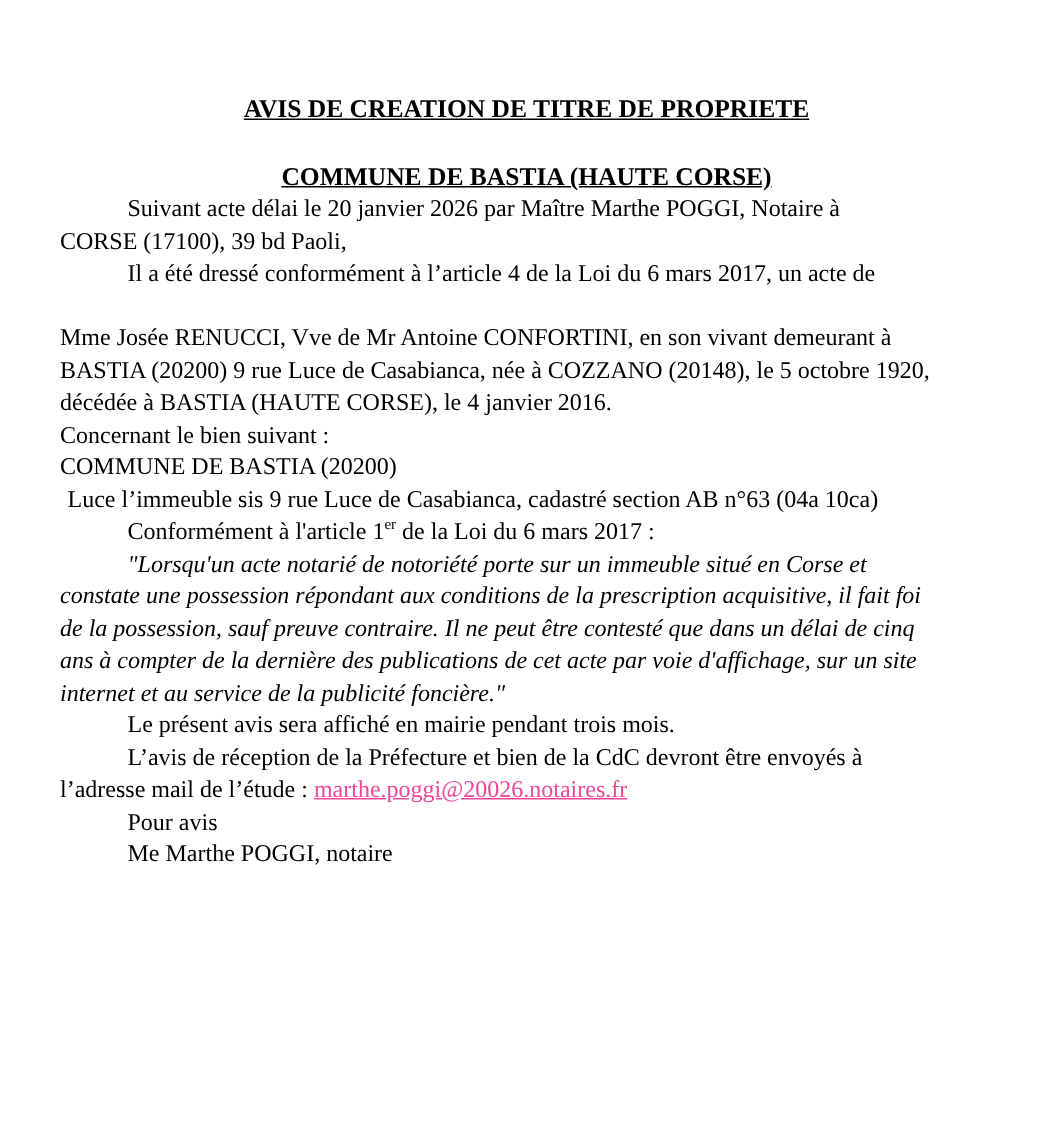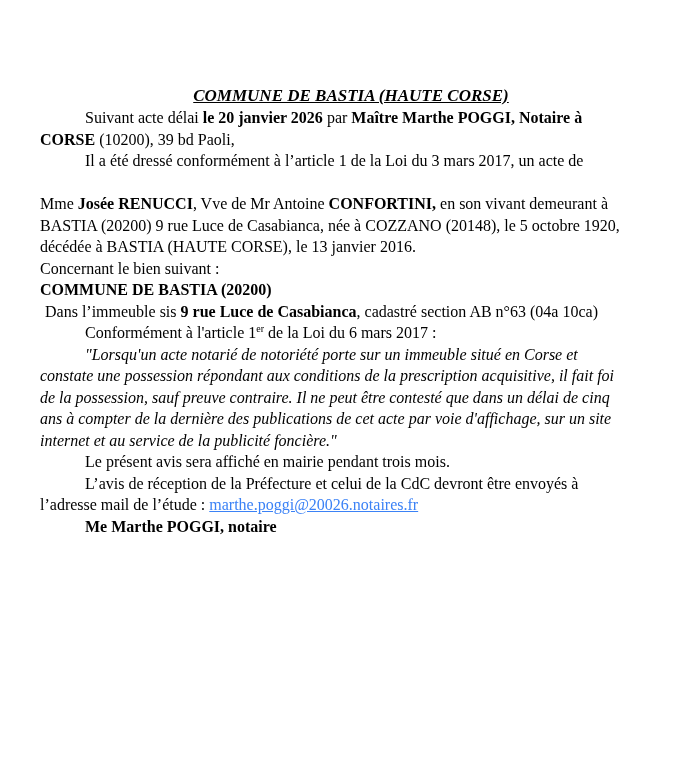--- a/index.html
+++ b/index.html
@@ -17,43 +17,45 @@
     overflow: hidden;
   }
   .doc-title {
     margin: 0;
     text-align: center;
     font-size: 17px;
     line-height: 22px;
     font-weight: bold;
     text-decoration: underline;
   }
-  .doc-subtitle { margin-top: 23px; font-style: italic; }
+  .doc-subtitle { margin-top: 23px; }
   p.block { margin: 0; }
   .body-start { margin-top: 19px; }
   .indent { text-indent: 45px; }
   .indent-sm { text-indent: 5px; }
   .gap-sm { margin-top: 7px; }
   .gap-md { margin-top: 10px; }
   .gap-lg { margin-top: 20px; }
-  .b { font-weight: bold; }
+  .b { font-weight: normal; }
   .i { font-style: italic; }
   .sup { vertical-align: super; font-size: 10px; line-height: 0; }
-  .email-link { color: #3b82f6; text-decoration: underline; cursor: pointer; }
+  .email-link { color: #ec4899; text-decoration: underline; cursor: pointer; }
 </style>
 </head>
 <body>
 
 <div class="page">
+  <h1 class="doc-title">AVIS DE CREATION DE TITRE DE PROPRIETE</h1>
   <h2 class="doc-title doc-subtitle">COMMUNE DE BASTIA (HAUTE CORSE)</h2>
 
-  <p class="block indent body-start"><span>Suivant acte délai </span><span class="b">le 20 janvier 2026</span><span> par </span><span class="b">Maître Marthe POGGI, Notaire à</span><br><span class="b">CORSE</span><span> (10200), 39 bd Paoli,</span></p>
-  <p class="block indent"><span>Il a été dressé conformément à l’article 1 de la Loi du 3 mars 2017, un acte de</span><br><br></p>
-  <p class="block"><span>Mme </span><span class="b">Josée RENUCCI</span><span>, Vve de Mr Antoine </span><span class="b">CONFORTINI,</span><span> en son vivant demeurant à</span><br><span>BASTIA (20200) 9 rue Luce de Casabianca, née à COZZANO (20148), le 5 octobre 1920,</span><br><span>décédée à BASTIA (HAUTE CORSE), le 13 janvier 2016.</span></p>
+  <p class="block indent body-start"><span>Suivant acte délai </span><span class="b">le 20 janvier 2026</span><span> par </span><span class="b">Maître Marthe POGGI, Notaire à</span><br><span class="b">CORSE</span><span> (17100), 39 bd Paoli,</span></p>
+  <p class="block indent"><span>Il a été dressé conformément à l’article 4 de la Loi du 6 mars 2017, un acte de</span><br><br></p>
+  <p class="block"><span>Mme </span><span class="b">Josée RENUCCI</span><span>, Vve de Mr Antoine </span><span class="b">CONFORTINI,</span><span> en son vivant demeurant à</span><br><span>BASTIA (20200) 9 rue Luce de Casabianca, née à COZZANO (20148), le 5 octobre 1920,</span><br><span>décédée à BASTIA (HAUTE CORSE), le 4 janvier 2016.</span></p>
   <p class="block"><span>Concernant le bien suivant :</span></p>
   <p class="block"><span class="b">COMMUNE DE BASTIA (20200)</span></p>
-  <p class="block indent-sm"><span>Dans l’immeuble sis </span><span class="b">9 rue Luce de Casabianca</span><span>, cadastré section AB n°63 (04a 10ca)</span></p>
+  <p class="block indent-sm"><span>Luce l’immeuble sis </span><span class="b">9 rue Luce de Casabianca</span><span>, cadastré section AB n°63 (04a 10ca)</span></p>
   <p class="block indent gap-sm"><span>Conformément à l'article 1</span><span class="sup">er</span><span> de la Loi du 6 mars 2017 :</span></p>
   <p class="block indent"><span class="i">"Lorsqu'un acte notarié de notoriété porte sur un immeuble situé en Corse et</span><br><span class="i">constate une possession répondant aux conditions de la prescription acquisitive, il fait foi</span><br><span class="i">de la possession, sauf preuve contraire. Il ne peut être contesté que dans un délai de cinq</span><br><span class="i">ans à compter de la dernière des publications de cet acte par voie d'affichage, sur un site</span><br><span class="i">internet et au service de la publicité foncière."</span></p>
   <p class="block indent gap-md"><span>Le présent avis sera affiché en mairie pendant trois mois.</span></p>
-  <p class="block indent"><span>L’avis de réception de la Préfecture et celui de la CdC devront être envoyés à</span><br><span>l’adresse mail de l’étude : </span><a class="email-link" href="#">marthe.poggi@20026.notaires.fr</a></p>
+  <p class="block indent"><span>L’avis de réception de la Préfecture et bien de la CdC devront être envoyés à</span><br><span>l’adresse mail de l’étude : </span><a class="email-link" href="#">marthe.poggi@20026.notaires.fr</a></p>
+  <p class="block indent gap-lg"><span class="b">Pour avis</span></p>
   <p class="block indent"><span class="b">Me Marthe POGGI, notaire</span></p>
 </div>
 
 </body></html>

